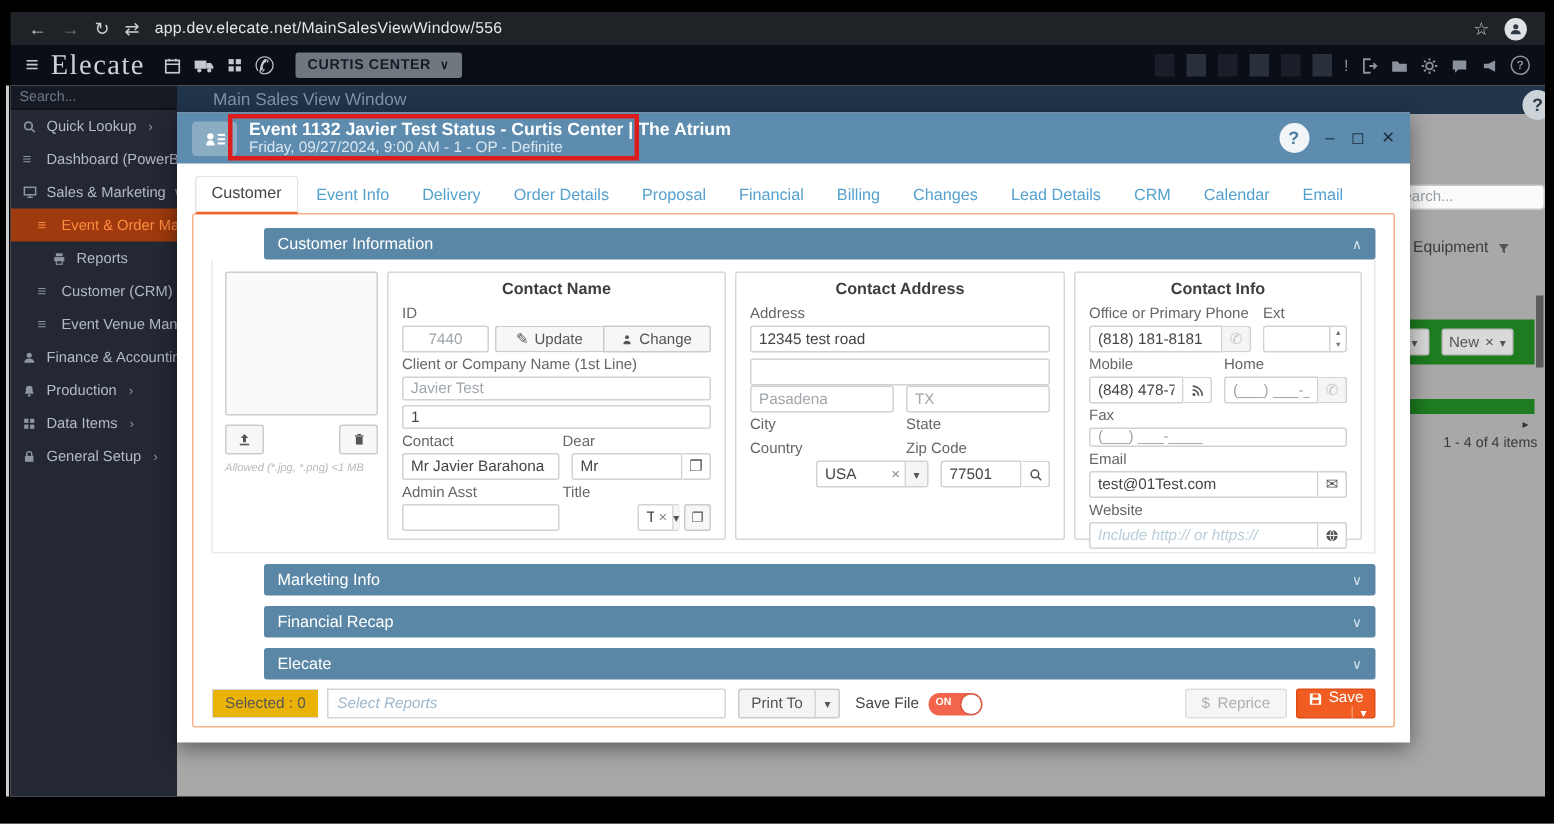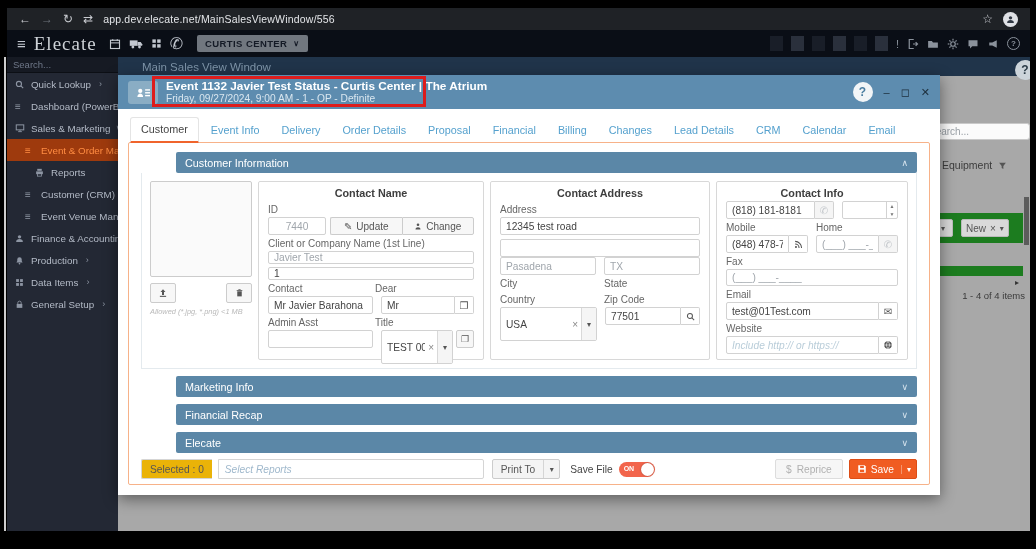--- a/index.html
+++ b/index.html
@@ -133,22 +133,22 @@
   .gbtn:last-child { border-radius:0 2px 2px 0; }
 
   .input-group { display:flex; flex:1; min-width:0; }
   .input-group .inp { border-radius:2px 0 0 2px; flex:1; min-width:0; }
   .ig-btn { width:19px; height:18px; flex:none; background:#f5f5f5; border:1px solid #d2d2d2;
     border-left:none; border-radius:0 2px 2px 0; color:#555; font-size:10px;
     display:flex; align-items:center; justify-content:center; }
   .ig-btn.dim { color:#c2c6ca; }
   .ig-btn.white { background:#fff; }
 
-  .combo { display:flex; align-items:center; flex:1; min-width:0; height:34px; border:1px solid #d2d2d2;
-    border-radius:2px; background:#fff; font-size:10.2px; color:#444; }
+  .combo { display:flex; align-items:center; flex:1; min-width:0; height:18px; border:1px solid #d2d2d2;
+    border-radius:2px; background:#fff; font-size:10.2px; color:#444;margin-left:44px; }
   .combo-text { flex:1; padding:0 5px; white-space:nowrap; overflow:hidden; }
   .combo-x { color:#888; font-size:10px; padding:0 3px; }
   .combo-dd { width:15px; align-self:stretch; border-left:1px solid #d9d9d9; background:#f5f5f5;
     color:#555; font-size:8px; display:flex; align-items:center; justify-content:center; }
   .side-btn { width:18px; height:18px; flex:none; margin-left:3px; background:#f7f7f7;
     border:1px solid #ccc; border-radius:2px; color:#555; font-size:9px;
     display:flex; align-items:center; justify-content:center; }
   .spin { width:14px; align-self:stretch; border-left:1px solid #d2d2d2; display:flex;
     flex-direction:column; }
   .spin span { flex:1; font-size:5px; color:#777; display:flex; align-items:center; justify-content:center; }
@@ -167,21 +167,21 @@
   .print-lbl { padding:0 8px; display:flex; align-items:center; }
   .print-dd { width:16px; border-left:1px solid #d5d5d5; font-size:8px; display:flex; align-items:center; justify-content:center; }
   .savefile-lbl { font-size:10.2px; color:#444; margin-left:4px; white-space:nowrap; }
   .toggle { position:relative; width:36px; height:15px; border-radius:8px; background:#f2654c; flex:none; }
   .toggle .on { position:absolute; left:5px; top:3px; font-size:7px; font-weight:bold; color:#fff; }
   .toggle .knob { position:absolute; right:1px; top:1px; width:13px; height:13px; border-radius:50%;
     background:#fff; box-shadow:0 0 2px rgba(0,0,0,.35); }
   .reprice-btn { margin-left:auto; height:20px; background:#f6f6f6; border:1px solid #ddd; border-radius:2px;
     color:#b0b0b0; font-size:10.2px; display:flex; align-items:center; gap:5px; padding:0 10px; }
   .save-btn { height:20px; background:#f05c22; border:1px solid #dd4d16; border-radius:2px; color:#fff;
-    font-size:10.2px; display:flex; align-items:center; }
+    font-size:10.2px; display:flex; align-items:flex-end;flex-direction:column; }
   .save-main { display:flex; align-items:center; gap:4px; padding:0 7px; }
   .save-dd { width:15px; border-left:1px solid rgba(255,255,255,.35); font-size:8px;
     display:flex; align-items:center; justify-content:center; }
 
   svg { display:block; }
 </style>
 </head>
 <body>
 
 <div class="screen">
@@ -574,20 +574,24 @@
                         <line x1="10.5" y1="10.5" x2="14.5" y2="14.5" stroke="currentColor" stroke-width="1.8"></line>
                       </svg>
                   </span>
                 </span>
               </div>
             </div>
 
             <div class="group g-info">
               <div class="group-heading">Contact Info</div>
               <div class="row2">
+                <div class="lbl" style="flex:1;">Office or Primary Phone</div>
+                <div class="lbl" style="width:56px;flex:none;">Ext</div>
+              </div>
+              <div class="row2">
                 <span class="input-group">
                   <input class="inp" value="(818) 181-8181" style="">
                   <span class="ig-btn dim">✆</span>
                 </span>
                 <span class="ext-wrap">
                   <input class="inp" value="" style="">
                   <span class="spin">
                     <span>▲</span>
                     <span>▼</span>
                   </span>

